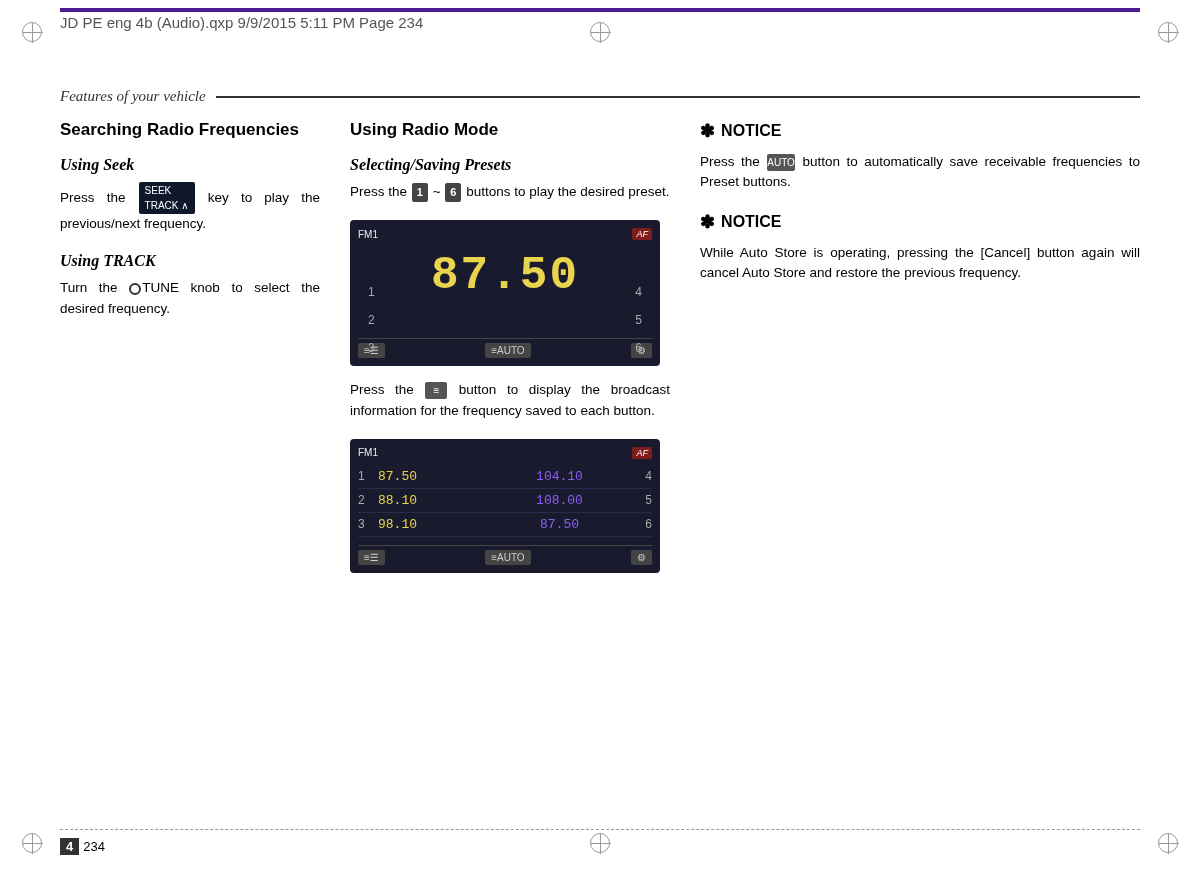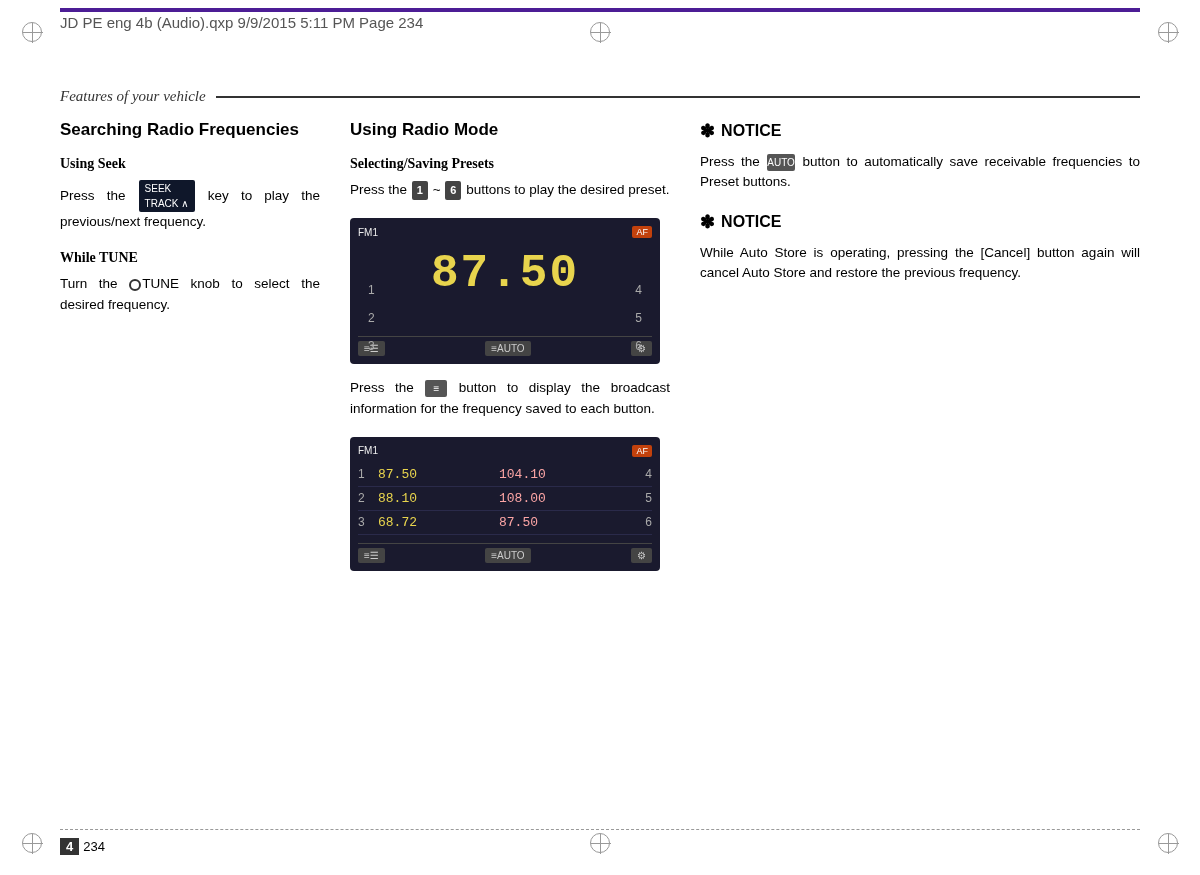--- a/index.html
+++ b/index.html
@@ -117,22 +117,23 @@
 
     
     .section-heading {
       font-size: 17px;
       font-weight: bold;
       margin-bottom: 16px;
       font-family: Arial, sans-serif;
     }
 
     .sub-heading {
-      font-size: 14px;
+      font-size: 16px;
       font-weight: bold;
+      font-style: italic;
       margin-bottom: 8px;
     }
 
     .body-text {
       font-size: 13.5px;
       line-height: 1.5;
       margin-bottom: 18px;
       font-family: Arial, sans-serif;
       text-align: justify;
     }
@@ -235,25 +236,26 @@
       align-items: center;
       margin-bottom: 6px;
     }
 
     .radio-label {
       font-size: 10px;
       color: #eee;
     }
 
     .af-badge {
-      background: #c2410c;
+      background: #7f1d1d;
       color: #fff;
       font-size: 9px;
       padding: 1px 4px;
       border-radius: 2px;
+      font-style: italic;
     }
 
     .radio-main-freq {
       text-align: center;
       font-size: 46px;
       font-weight: bold;
       color: #e8d44d;
       letter-spacing: 2px;
       margin: 10px 0;
       font-family: 'Courier New', monospace;
@@ -321,22 +323,22 @@
       color: #aaa;
       font-size: 12px;
     }
     .preset-freq {
       flex: 1;
       color: #e8d44d;
       font-family: 'Courier New', monospace;
     }
     .preset-freq-right {
       flex: 1;
-      text-align: left;
-      color: #fca5a5;
+      text-align: center;
+      color: #8b5cf6;
       font-family: 'Courier New', monospace;
       padding-right: 16px;
     }
     .preset-num-right {
       width: 16px;
       color: #aaa;
       font-size: 12px;
       text-align: right;
     }
 
@@ -392,21 +394,21 @@
   <div class="left-col">
     <div class="section-heading">Searching Radio Frequencies</div>
 
     <div class="sub-heading">Using Seek</div>
     <div class="body-text">
       <span>Press the</span>
       <span class="seek-btn">SEEK<br>TRACK ∧</span>
       <span>key to play the previous/next frequency.</span>
     </div>
 
-    <div class="sub-heading">While TUNE</div>
+    <div class="sub-heading">Using TRACK</div>
     <div class="body-text">
       <span>Turn the</span>
       <span class="tune-circle"></span><span>TUNE knob to select the desired frequency.</span>
     </div>
   </div>
 
   <div class="mid-col">
     <div class="section-heading">Using Radio Mode</div>
 
     <div class="sub-heading">Selecting/Saving Presets</div>
@@ -462,21 +464,21 @@
           <span class="preset-num-right">4</span>
         </div>
         <div class="preset-row">
           <span class="preset-num">2</span>
           <span class="preset-freq">88.10</span>
           <span class="preset-freq-right">108.00</span>
           <span class="preset-num-right">5</span>
         </div>
         <div class="preset-row">
           <span class="preset-num">3</span>
-          <span class="preset-freq">68.72</span>
+          <span class="preset-freq">98.10</span>
           <span class="preset-freq-right">87.50</span>
           <span class="preset-num-right">6</span>
         </div>
       </div>
       <div class="radio-bottom-bar">
         <span class="radio-bottom-icon">≡☰</span>
         <span class="radio-bottom-icon">≡AUTO</span>
         <span class="radio-bottom-icon">⚙</span>
       </div>
     </div>

